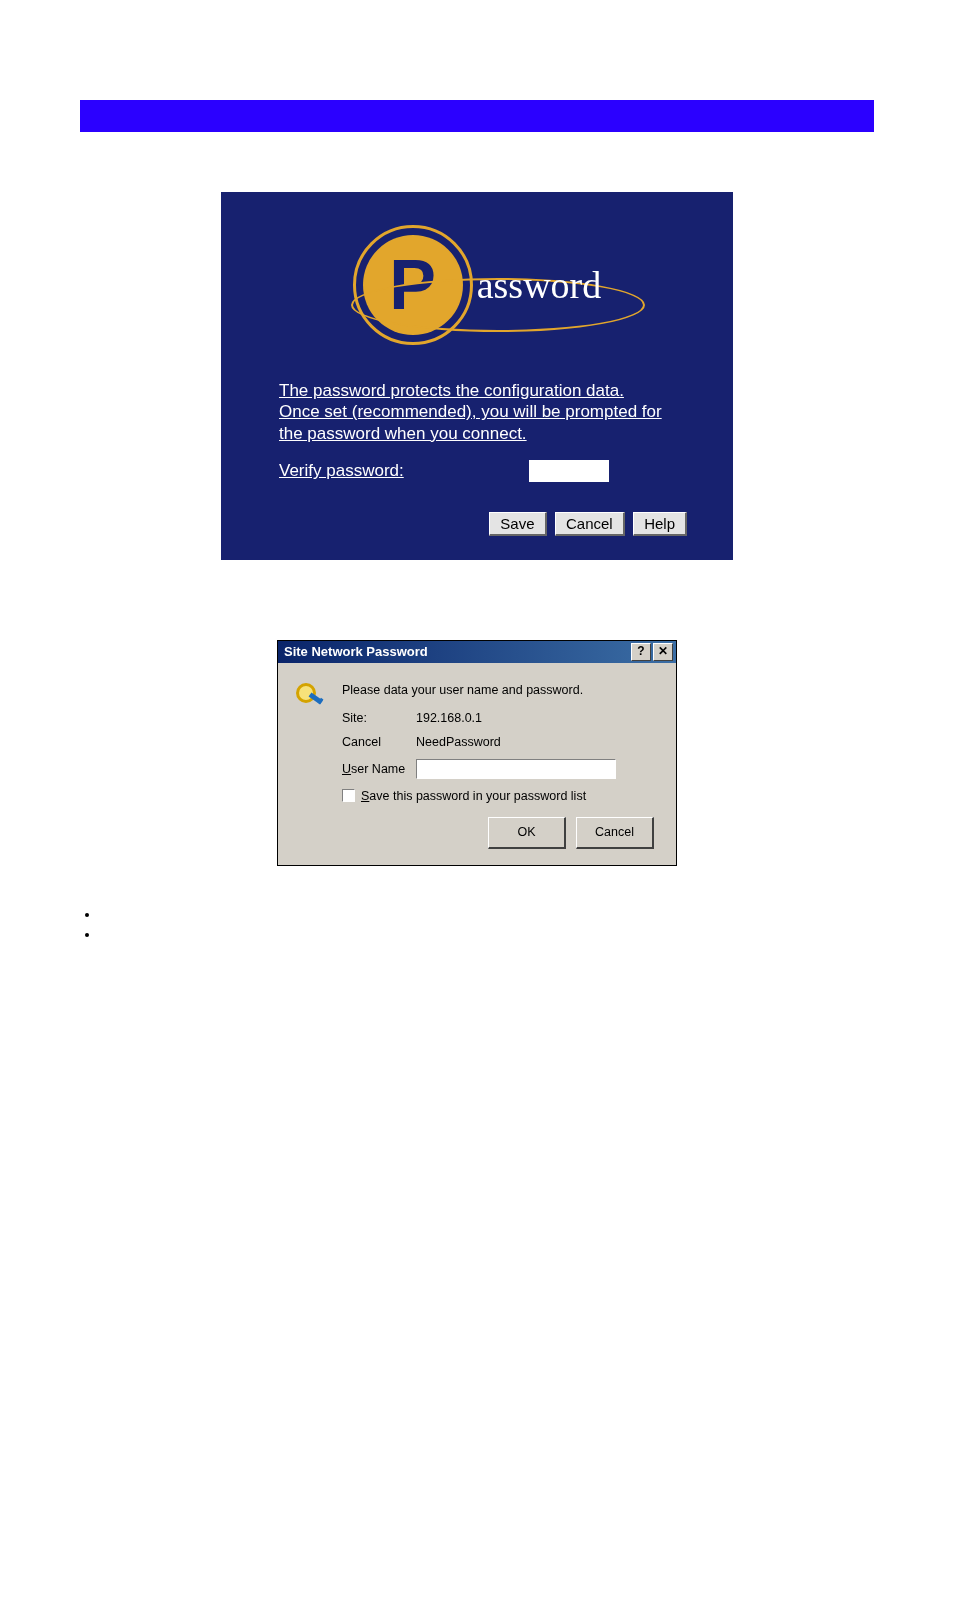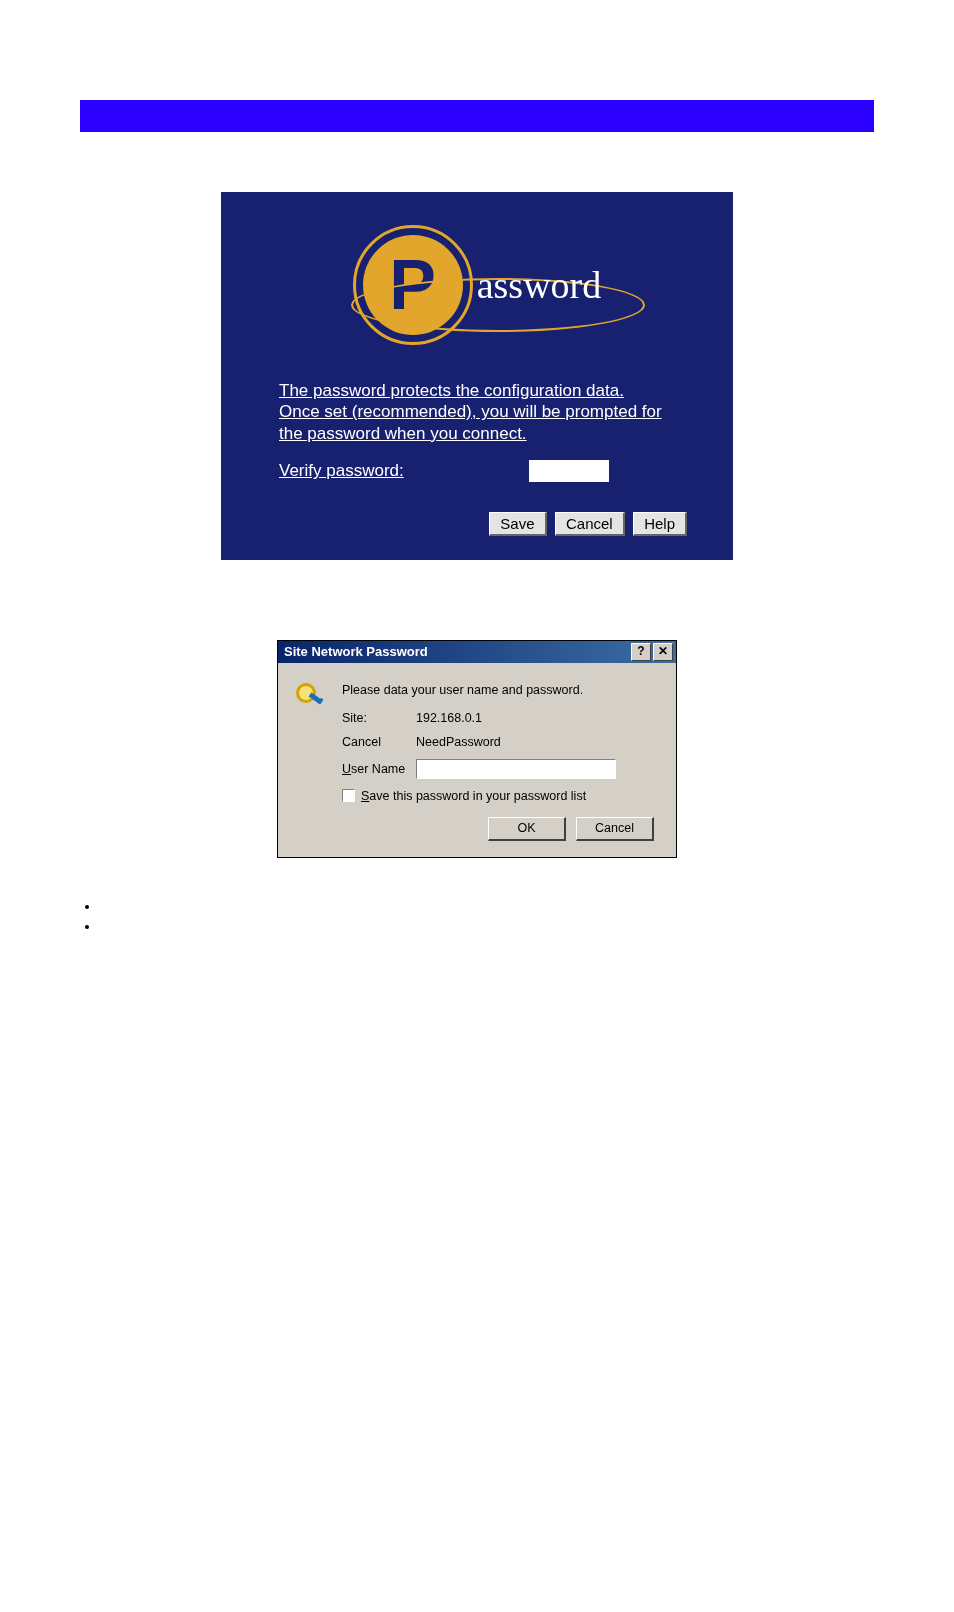--- a/index.html
+++ b/index.html
@@ -250,21 +250,21 @@
     cursor: pointer;
   }
   .win-buttons {
     display: flex;
     justify-content: flex-end;
     gap: 10px;
     padding-right: 4px;
   }
   .win-buttons button {
     width: 78px;
-    height: 24px;
+    height: 32px;
     background: #d4d0c8;
     border-top: 1px solid #fff;
     border-left: 1px solid #fff;
     border-right: 2px solid #404040;
     border-bottom: 2px solid #404040;
     font-family: inherit;
     font-size: 12.5px;
     cursor: pointer;
   }
   .underline-first::first-letter {

